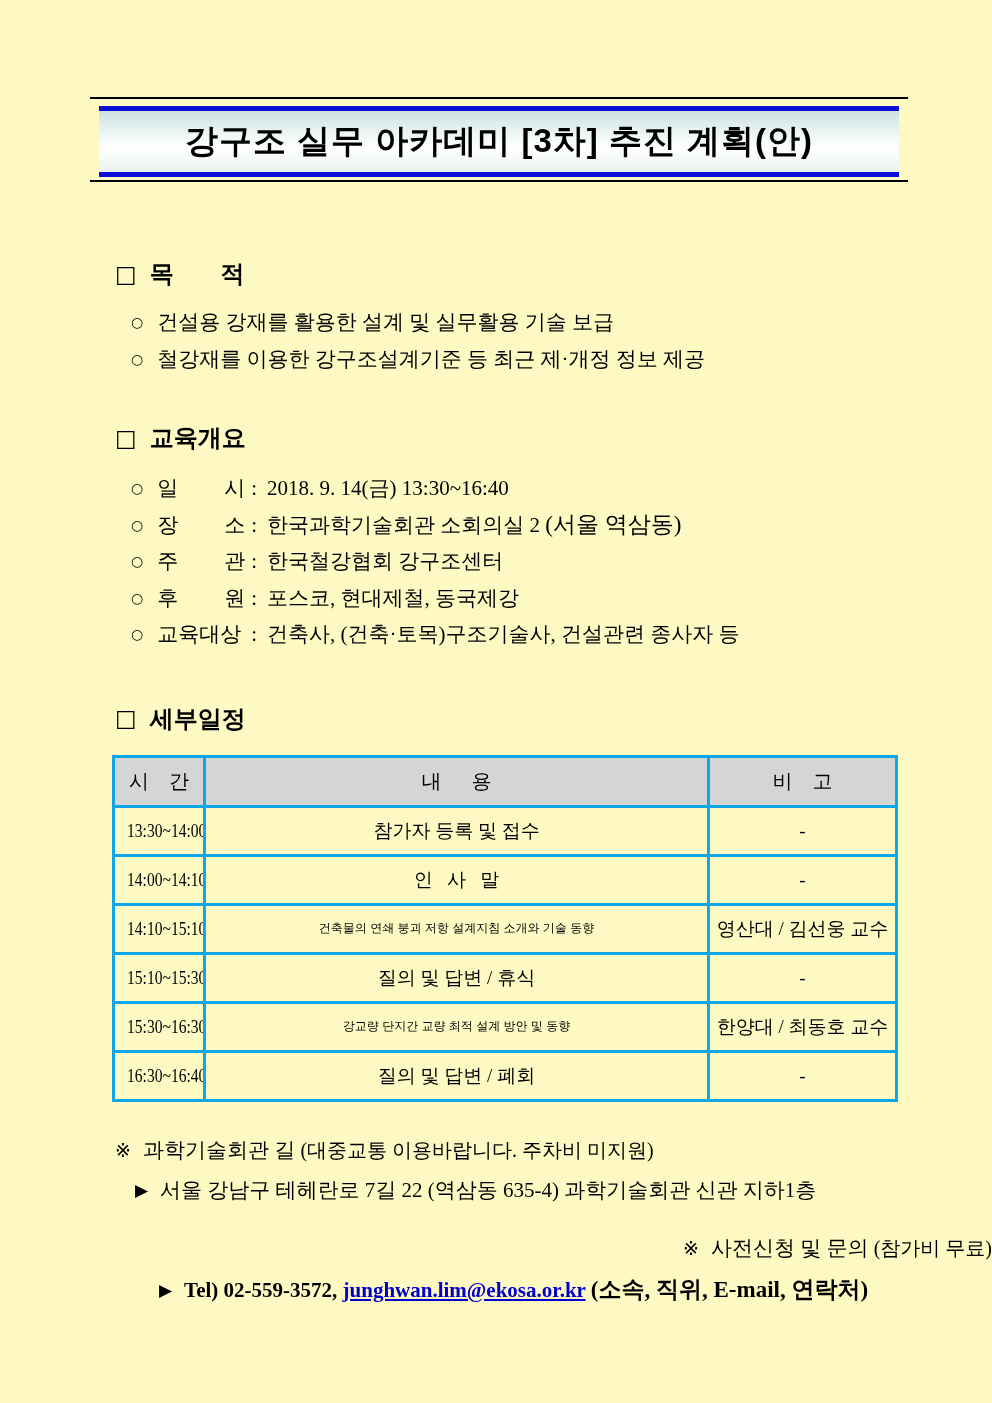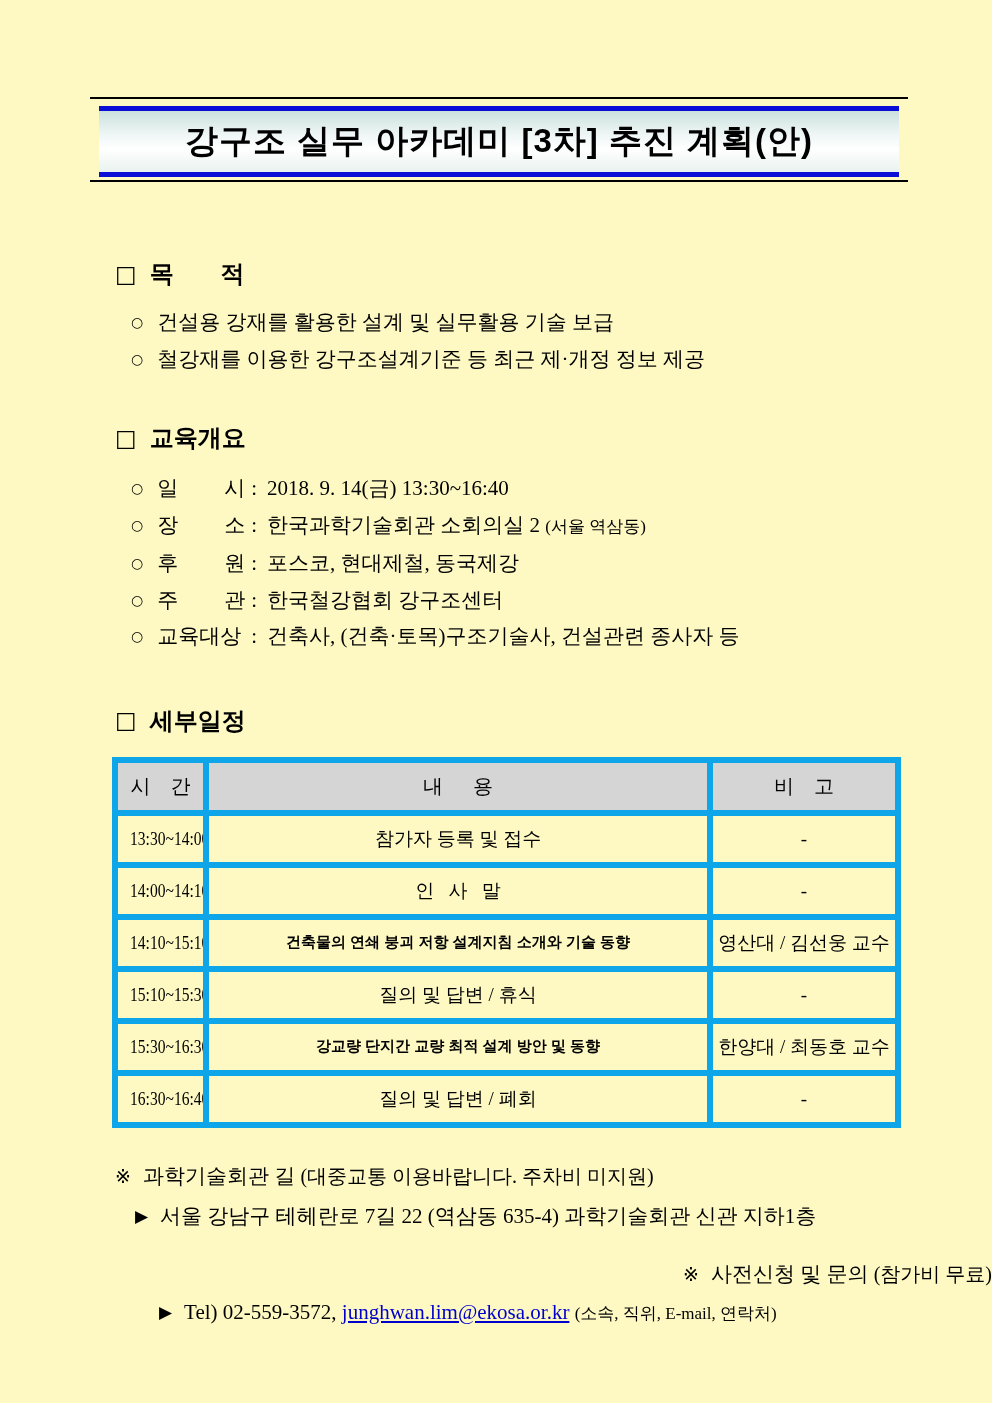--- a/index.html
+++ b/index.html
@@ -43,54 +43,54 @@
   .blist{list-style:none;margin:14px 6px 0 0;padding:0 0 0 16px;}
   .blist li{font-size:21px;line-height:37px;white-space:pre-wrap;}
   .circ{
     font-family:"DejaVu Sans", sans-serif;font-size:14px;vertical-align:2px;
     margin-right:14px;
   }
   .olist{list-style:none;margin:16px 0 4px 0;padding:0 0 0 16px;}
   .olist li{font-size:21px;line-height:36.5px;white-space:pre;}
   .lbl{display:inline-block;width:88px;text-align-last:justify;-moz-text-align-last:justify;}
   .colon{margin:0 10px 0 6px;}
-  .small{font-size:17px;}
+  .small{font-size:23px;}
   
   table.sched{
     border-collapse:collapse;margin-top:20px;table-layout:fixed;width:783px;
   }
   table.sched th,table.sched td{
-    border:6px solid #0ea5e9;text-align:center;vertical-align:middle;padding:0;
+    border:3px solid #0ea5e9;text-align:center;vertical-align:middle;padding:0;
     overflow:hidden;
   }
   table.sched{border:2px solid #000;}
   table.sched th{
     background:#d5d5d5;height:47px;font-weight:normal;font-size:20px;white-space:pre;
   }
   table.sched td{height:46px;font-size:19px;white-space:pre-wrap;}
   .col-time{width:91px;}
   .col-content{width:504px;}
   .col-note{width:188px;}
   .time{display:inline-block;transform:scaleX(0.82);transform-origin:center;white-space:nowrap;font-size:19px;}
   td.note{font-size:18px;}
   tr.boldrow td.content{
-    font-family:"Liberation Sans", sans-serif;font-weight:bold;font-size:15px;
+    font-family:"Liberation Sans", sans-serif;font-weight:normal;font-size:12px;
   }
   
   .footnotes{margin:34px 0 0 115px;}
   .fn-title{font-size:21px;white-space:pre;}
   .fn-title .small{font-size:20px;}
   .refmark{font-family:"DejaVu Sans", sans-serif;font-size:19px;margin-right:12px;}
   .fn-item{font-size:21px;margin:12px 0 0 20px;white-space:pre;}
   .tri{
     font-family:"DejaVu Sans", sans-serif;font-size:17px;margin-right:12px;
     vertical-align:1px;
   }
   .fn-gap{margin-top:30px;text-align:right;}
-  .tel-line{margin-left:44px;}
+  .tel-line{margin-left:44px;font-weight:bold;}
   a.email{color:#0000cc;text-decoration:underline;}
 </style>
 </head>
 <body>
 
 <div class="page">
 
   <div class="banner-wrap">
     <div class="banner">
       <h1>강구조 실무 아카데미 [3차] 추진 계획(안)</h1>
@@ -103,22 +103,22 @@
       <li><span class="circ">○</span><span>건설용 강재를 활용한 설계 및 실무활용 기술 보급</span></li>
       <li><span class="circ">○</span><span>철강재를 이용한 강구조설계기준 등 최근 제·개정 정보 제공</span></li>
     </ul>
   </section>
 
   <section class="sec overview">
     <h2><span class="sq">□</span><span>교육개요</span></h2>
     <ul class="olist">
       <li><span class="circ">○</span><span class="lbl">일 시</span><span class="colon">:</span><span>2018. 9. 14(금) 13:30~16:40</span></li>
       <li><span class="circ">○</span><span class="lbl">장 소</span><span class="colon">:</span><span>한국과학기술회관 소회의실 2</span> <span class="small">(서울 역삼동)</span></li>
+      <li><span class="circ">○</span><span class="lbl">주 관</span><span class="colon">:</span><span>한국철강협회 강구조센터</span></li>
       <li><span class="circ">○</span><span class="lbl">후 원</span><span class="colon">:</span><span>포스코, 현대제철, 동국제강</span></li>
-      <li><span class="circ">○</span><span class="lbl">주 관</span><span class="colon">:</span><span>한국철강협회 강구조센터</span></li>
       <li><span class="circ">○</span><span class="lbl">교육대상</span><span class="colon">:</span><span>건축사, (건축·토목)구조기술사, 건설관련 종사자 등</span></li>
     </ul>
   </section>
 
   <section class="sec schedule">
     <h2 style="margin-left:3px"><span class="sq">□</span><span>세부일정</span></h2>
     <table class="sched">
       <colgroup>
           <col class="col-time">
           <col class="col-content">

